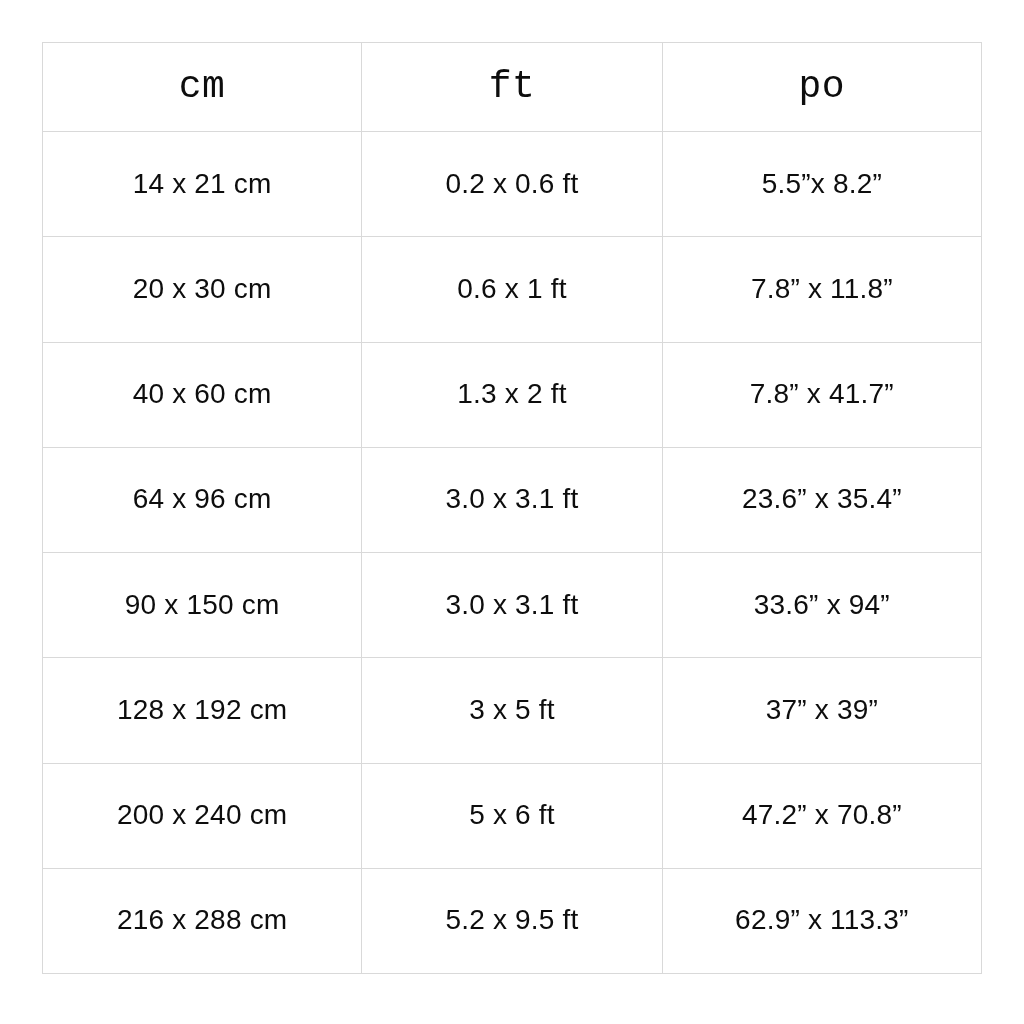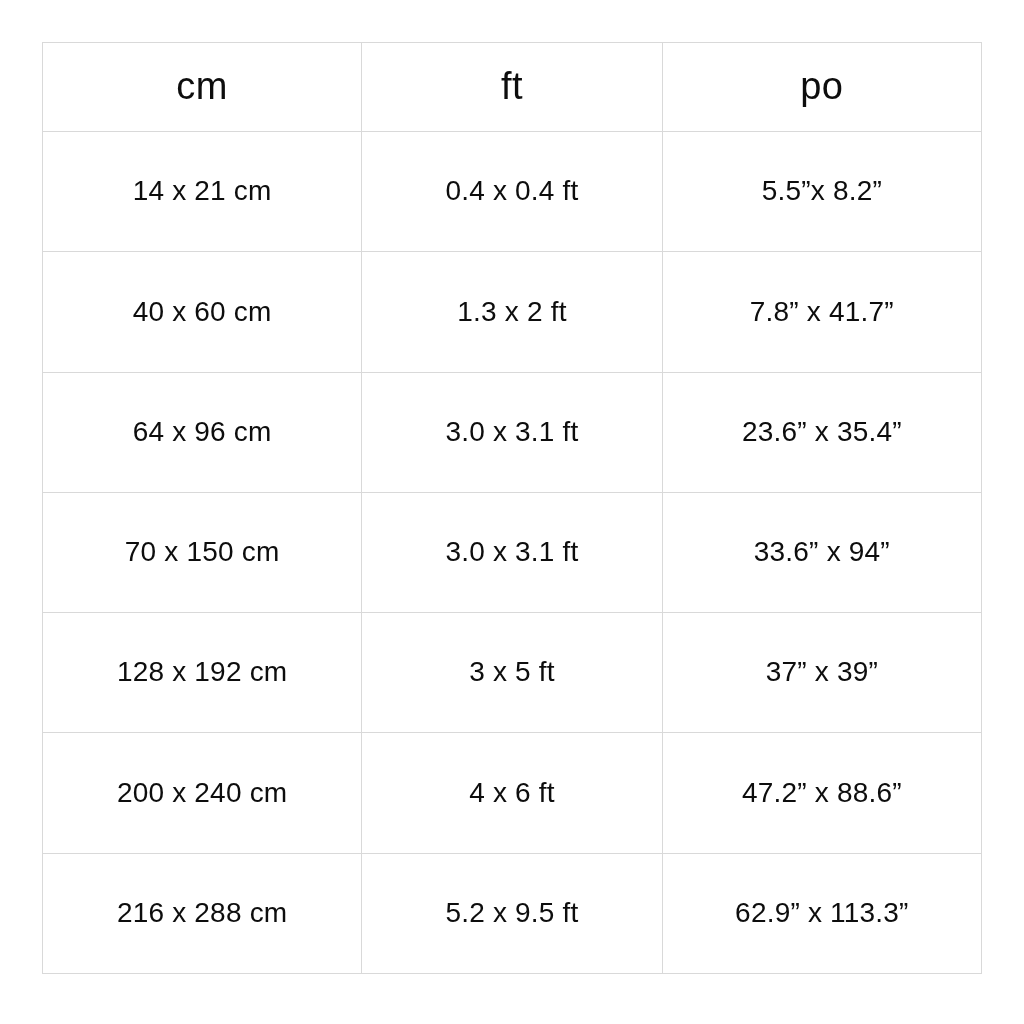--- a/index.html
+++ b/index.html
@@ -44,20 +44,21 @@
     vertical-align: middle;
     padding: 0;
     font-weight: 400;
     line-height: 1.1;
     white-space: nowrap;
   }
   table.size-table thead th {
     font-size: 38px;
     height: 88px;
     letter-spacing: 0.5px;
+    font-family: Liberation Mono, monospace;
   }
   table.size-table tbody td {
     font-size: 28px;
     height: 84px;
     letter-spacing: 0.2px;
   }
   
   table.size-table tr:first-child th { border-top-color: #d9d9d9; }
 </style>
 </head>
@@ -74,47 +75,52 @@
       <thead>
         <tr>
           <th>cm</th>
           <th>ft</th>
           <th>po</th>
         </tr>
       </thead>
       <tbody>
         <tr>
           <td>14 x 21 cm</td>
-          <td>0.4 x 0.4 ft</td>
+          <td>0.2 x 0.6 ft</td>
           <td>5.5”x 8.2”</td>
+        </tr>
+        <tr>
+          <td>20 x 30 cm</td>
+          <td>0.6 x 1 ft</td>
+          <td>7.8” x 11.8”</td>
         </tr>
         <tr>
           <td>40 x 60 cm</td>
           <td>1.3 x 2 ft</td>
           <td>7.8” x 41.7”</td>
         </tr>
         <tr>
           <td>64 x 96 cm</td>
           <td>3.0 x 3.1 ft</td>
           <td>23.6” x 35.4”</td>
         </tr>
         <tr>
-          <td>70 x 150 cm</td>
+          <td>90 x 150 cm</td>
           <td>3.0 x 3.1 ft</td>
           <td>33.6” x 94”</td>
         </tr>
         <tr>
           <td>128 x 192 cm</td>
           <td>3 x 5 ft</td>
           <td>37” x 39”</td>
         </tr>
         <tr>
           <td>200 x 240 cm</td>
-          <td>4 x 6 ft</td>
-          <td>47.2” x 88.6”</td>
+          <td>5 x 6 ft</td>
+          <td>47.2” x 70.8”</td>
         </tr>
         <tr>
           <td>216 x 288 cm</td>
           <td>5.2 x 9.5 ft</td>
           <td>62.9” x 113.3”</td>
         </tr>
       </tbody>
     </table>
   </div>
 </div>

